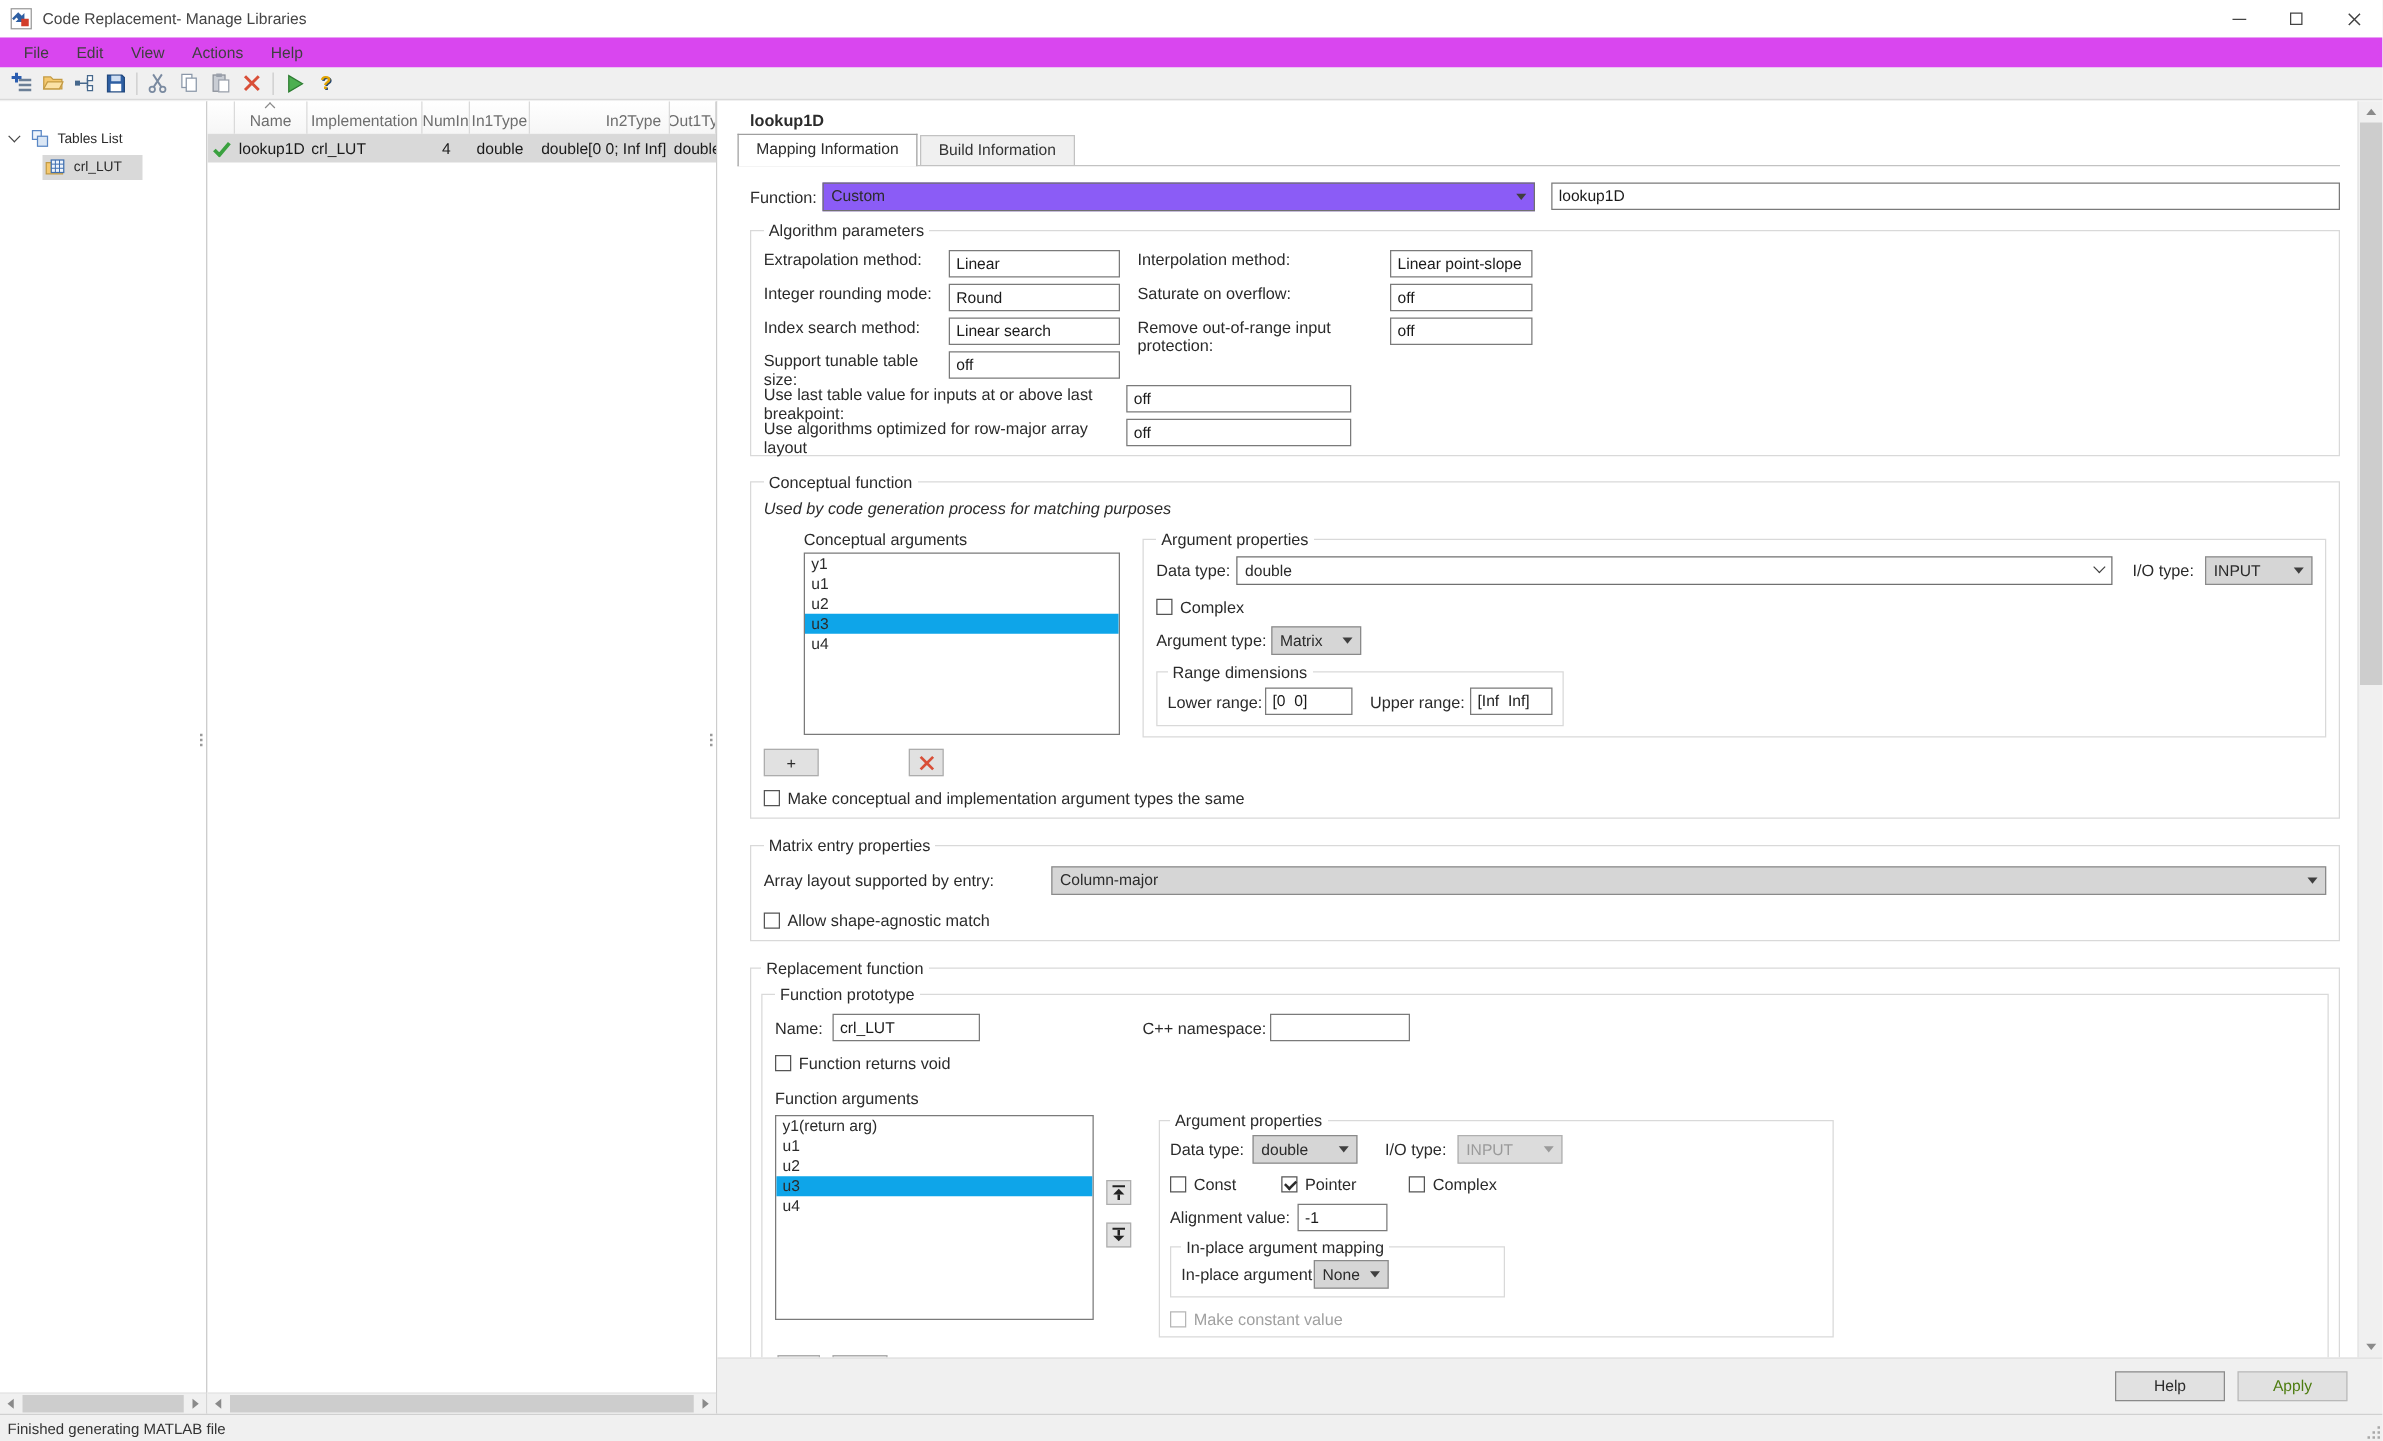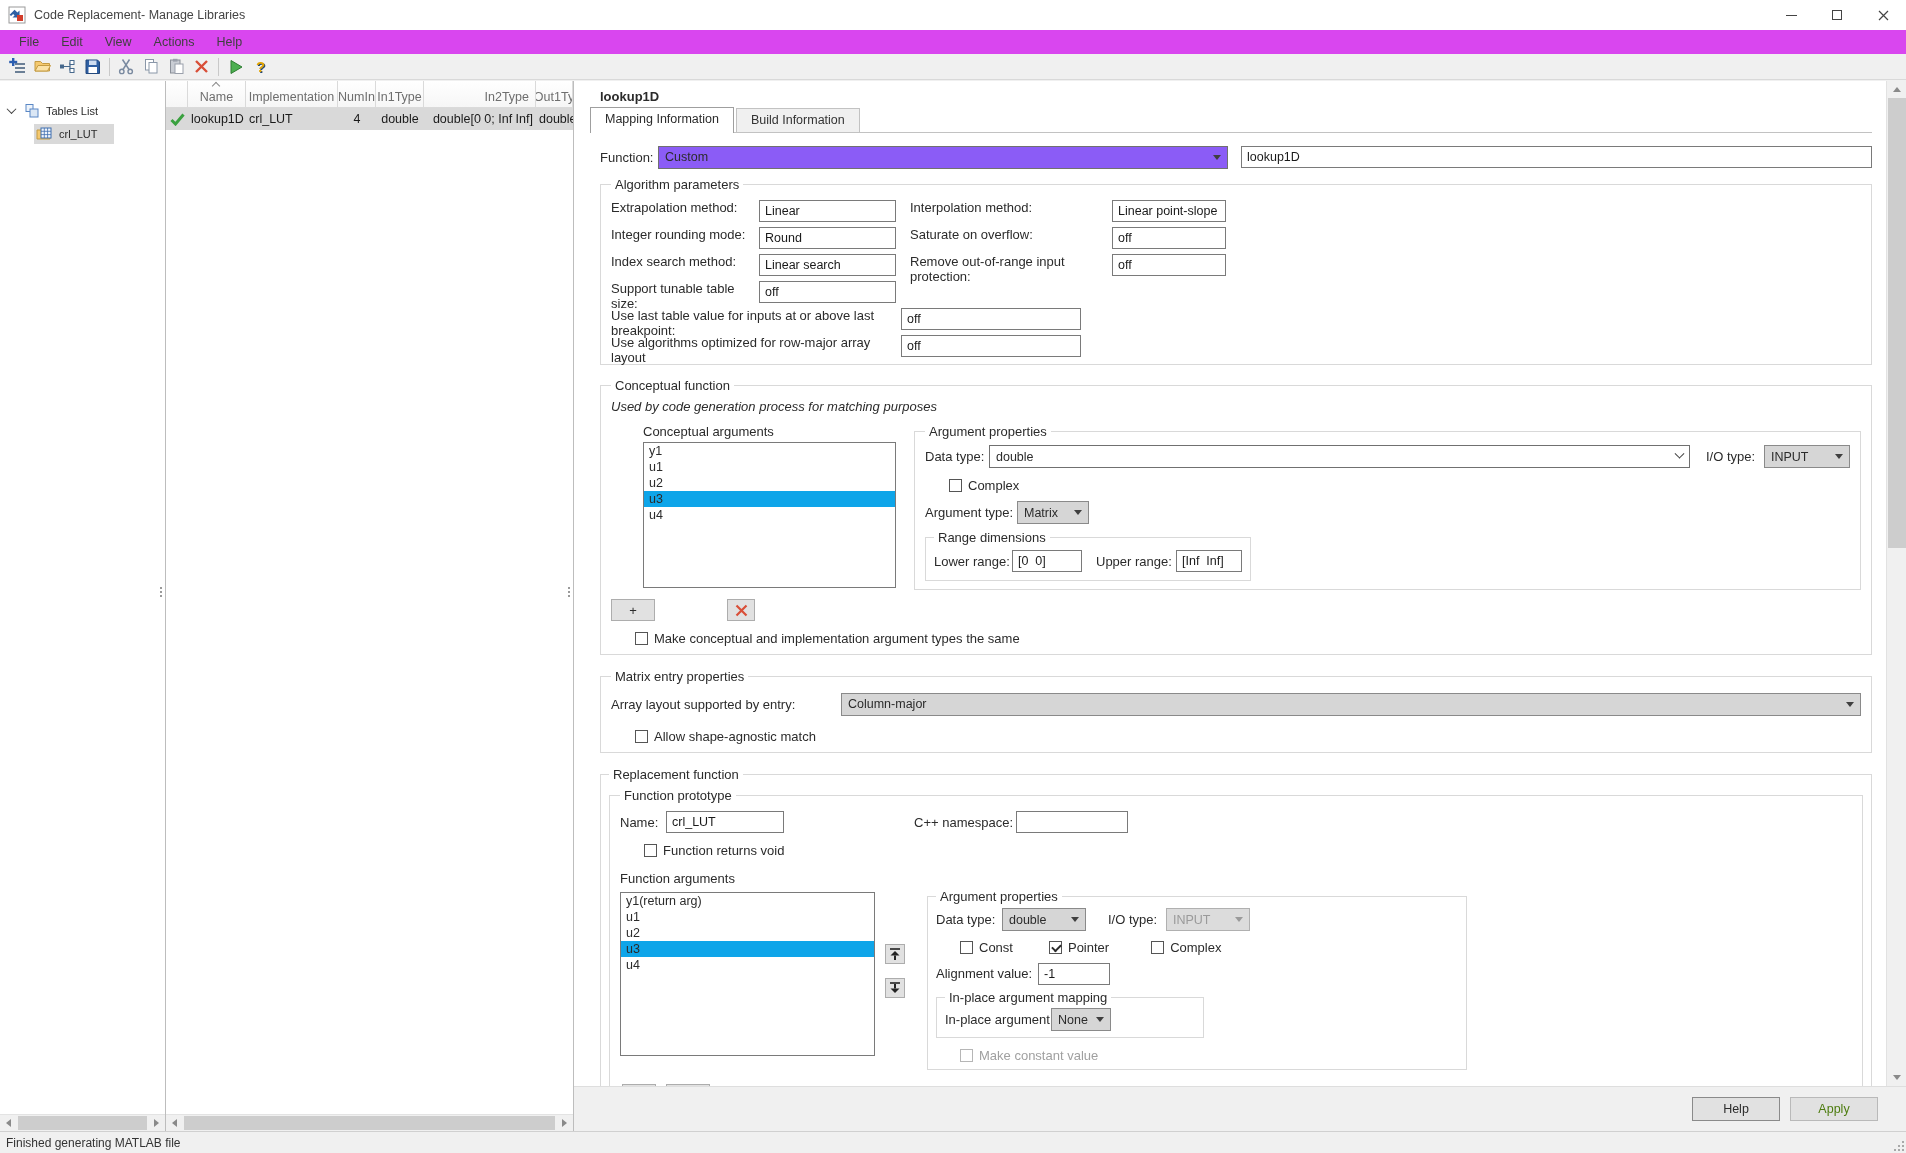--- a/index.html
+++ b/index.html
@@ -98,21 +98,21 @@
   .col-args { width:253px; }
   .listbox { border:1px solid #7a7a7a; background:#fff; margin-top:3px; overflow:hidden; }
   .lb-item { height:16px; line-height:16px; padding-left:5px; font-size:12.5px; }
   .lb-item.selected { background:#0ea5e9; }
   .lb-concept { height:146px; }
   .fs-argprops { flex:1; margin-left:18px; padding:2px 10px 8px; }
   .ap-row { display:flex; align-items:center; margin-top:4px; height:23px; }
   .cb { width:13px; height:13px; border:1px solid #555; background:#fff; margin-right:6px; position:relative; flex:0 0 auto; }
   .cb.checked::after { content:""; position:absolute; left:2px; top:2px; width:7px; height:4px; border-left:2px solid #2b2b2b; border-bottom:2px solid #2b2b2b; transform:rotate(-45deg); }
   .cb.disabled { border-color:#b6b6b6; }
-  .cbrow { display:flex; align-items:center; margin-top:9px; height:16px;margin-left:24px; }
+  .cbrow { display:flex; align-items:center; margin-top:9px; height:16px; }
   .dim { color:#a0a0a0; }
   .fs-range { width:296px; margin-top:6px; padding:2px 8px 8px; }
   .range-row { display:flex; align-items:center; margin-top:3px; }
   .btnrow { display:flex; align-items:center; margin-top:9px; }
   .pbtn { height:22px; background:#e1e1e1; border:1px solid #adadad; display:flex; align-items:center; justify-content:center; font-size:13px; }
   .btn-plus { width:44px; }
   .btn-x { width:28px; margin-left:72px; }
 
   
   .fs-matrix { margin-top:14px; }

